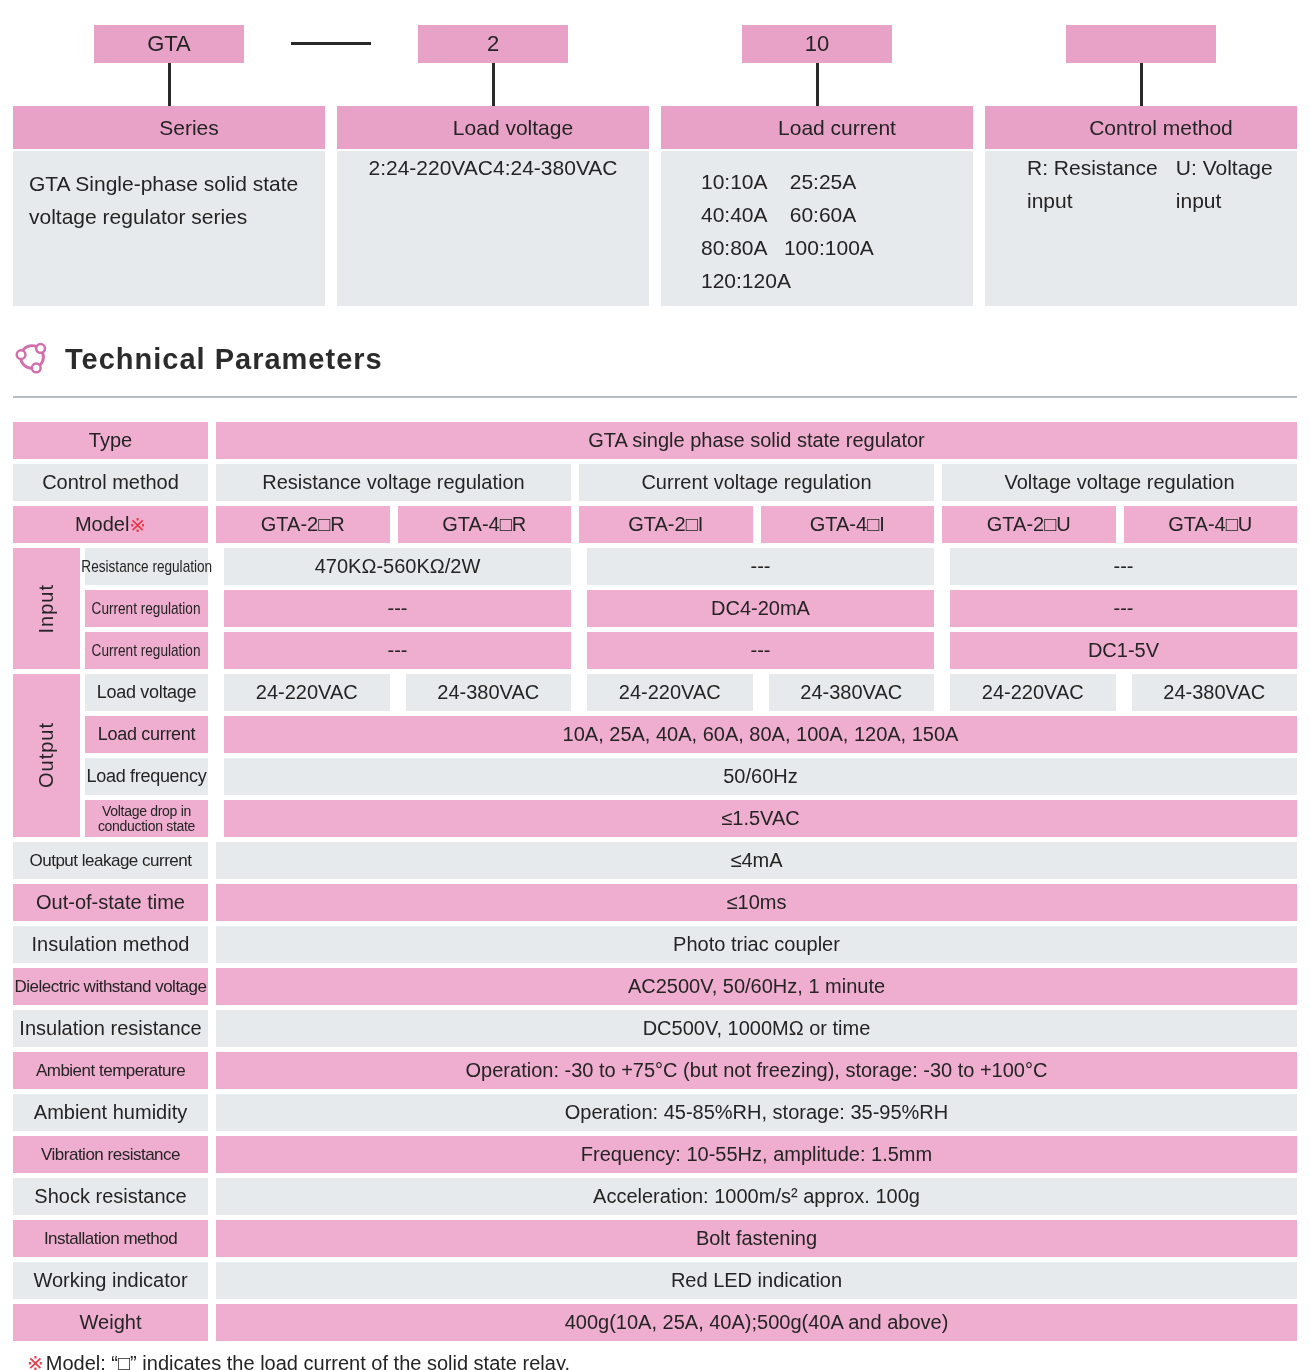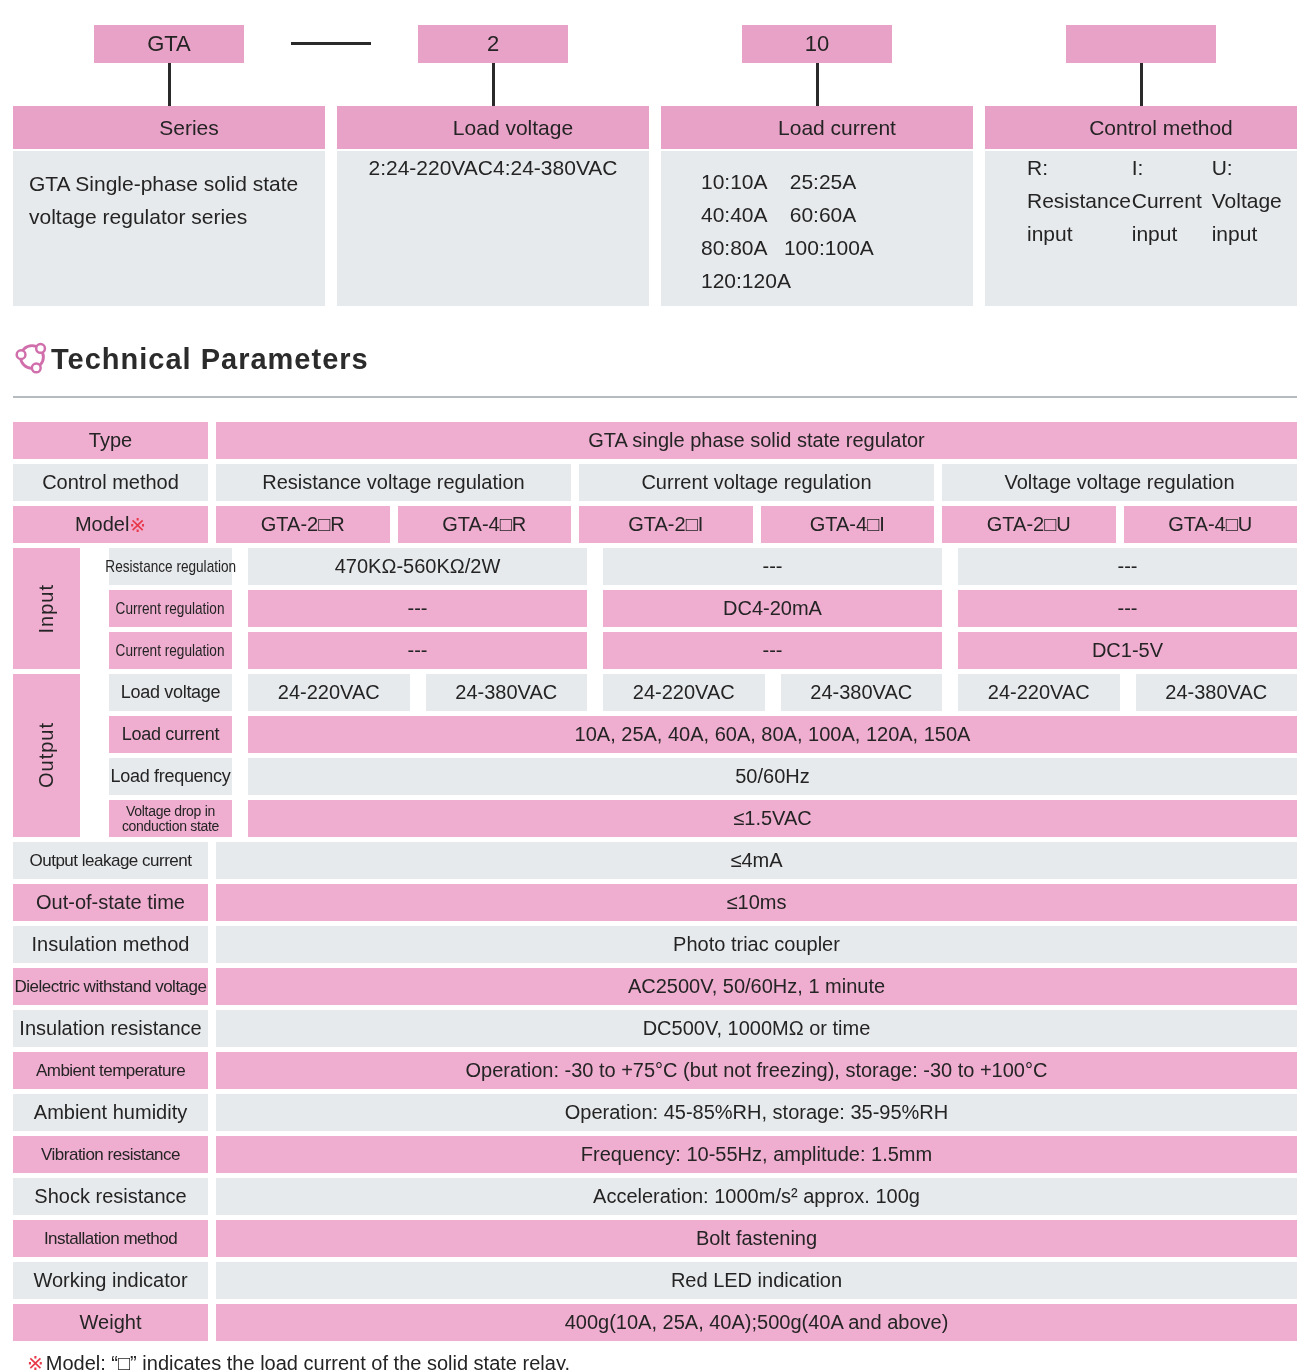--- a/index.html
+++ b/index.html
@@ -24,40 +24,40 @@
   .col-header{width:100%;height:43px;background:var(--pink-top);display:flex;align-items:center;justify-content:center;font-size:21px;padding-left:40px;}
   .col-body{width:100%;height:155px;background:var(--gray-row);margin-top:2px;font-size:21px;line-height:33px;}
   .body-series{padding:16px 12px 0 16px;}
   .body-loadvoltage{display:flex;flex-direction:row;justify-content:center;text-align:center;}
   .body-loadcurrent{padding:14px 0 0 40px;}
   .body-loadcurrent .line{white-space:pre;}
   .body-control{display:flex;flex-direction:row;justify-content:center;padding-left:42px;}
   .dash{position:absolute;width:80px;height:3px;background:var(--line);left:291px;top:42px;}
 
   
-  .section-head{display:flex;align-items:center;padding:0 13px;margin-top:32px;}
+  .section-head{display:flex;align-items:center;gap:14px;padding:0 13px;margin-top:32px;}
   .section-title{font-size:29px;font-weight:700;letter-spacing:1px;color:#2b2b2b;}
   .rule{height:2px;background:#b6bbc0;margin:16px 13px 0 13px;}
 
   
   .tech-table{padding:24px 13px 0 13px;}
   .t-row{display:grid;grid-template-columns:195px repeat(6,1fr);column-gap:8px;margin-bottom:5px;}
   .cell{height:37px;display:flex;align-items:center;justify-content:center;text-align:center;font-size:20px;}
   .pink{background:var(--pink-row);}
   .gray{background:var(--gray-row);}
   .span2{grid-column:span 2;}
   .span6{grid-column:span 6;}
   .red{color:var(--red);}
   .cond{font-size:17px;letter-spacing:-0.5px;}
   
   .t-group{display:flex;column-gap:5px;margin-bottom:5px;}
   .rot-cell{width:67px;flex:0 0 67px;display:flex;align-items:center;justify-content:center;}
   .rot-text{writing-mode:vertical-rl;transform:rotate(180deg);font-size:20px;letter-spacing:1px;}
   .g-rows{flex:1;display:flex;flex-direction:column;row-gap:5px;}
-  .g-row{display:grid;grid-template-columns:123px repeat(6,1fr);column-gap:16px;margin-left:24px;}
+  .g-row{display:grid;grid-template-columns:123px repeat(6,1fr);column-gap:16px;}
   .sublabel span{display:inline-block;transform:scaleX(0.8);transform-origin:center;font-size:17px;white-space:nowrap;}
   .sublabel-md{font-size:18px;letter-spacing:-0.3px;}
   .sublabel-xs{font-size:14px;line-height:15px;letter-spacing:-0.3px;padding:0 2px;}
   .footnote{margin:10px 13px 0 14px;font-size:20px;display:flex;align-items:baseline;}
   .footnote .marker{color:var(--red);margin-right:2px;}
 </style>
 </head>
 <body>
 
 <div class="page">
@@ -96,21 +96,20 @@
           <div class="line">120:120A</div>
         </div>
       </div>
 
       <div class="code-col">
         <div class="code-box"></div>
         <div class="connector"></div>
         <div class="col-header">Control method</div>
         <div class="col-body body-control">
           <div>R: Resistance input</div>
-          <div>I: Current input</div>
           <div>U: Voltage input</div>
         </div>
       </div>
 
     </div>
   </div>
 
   <div class="section-head">
     <span>
       <svg width="38" height="38" viewBox="0 0 40 40">

